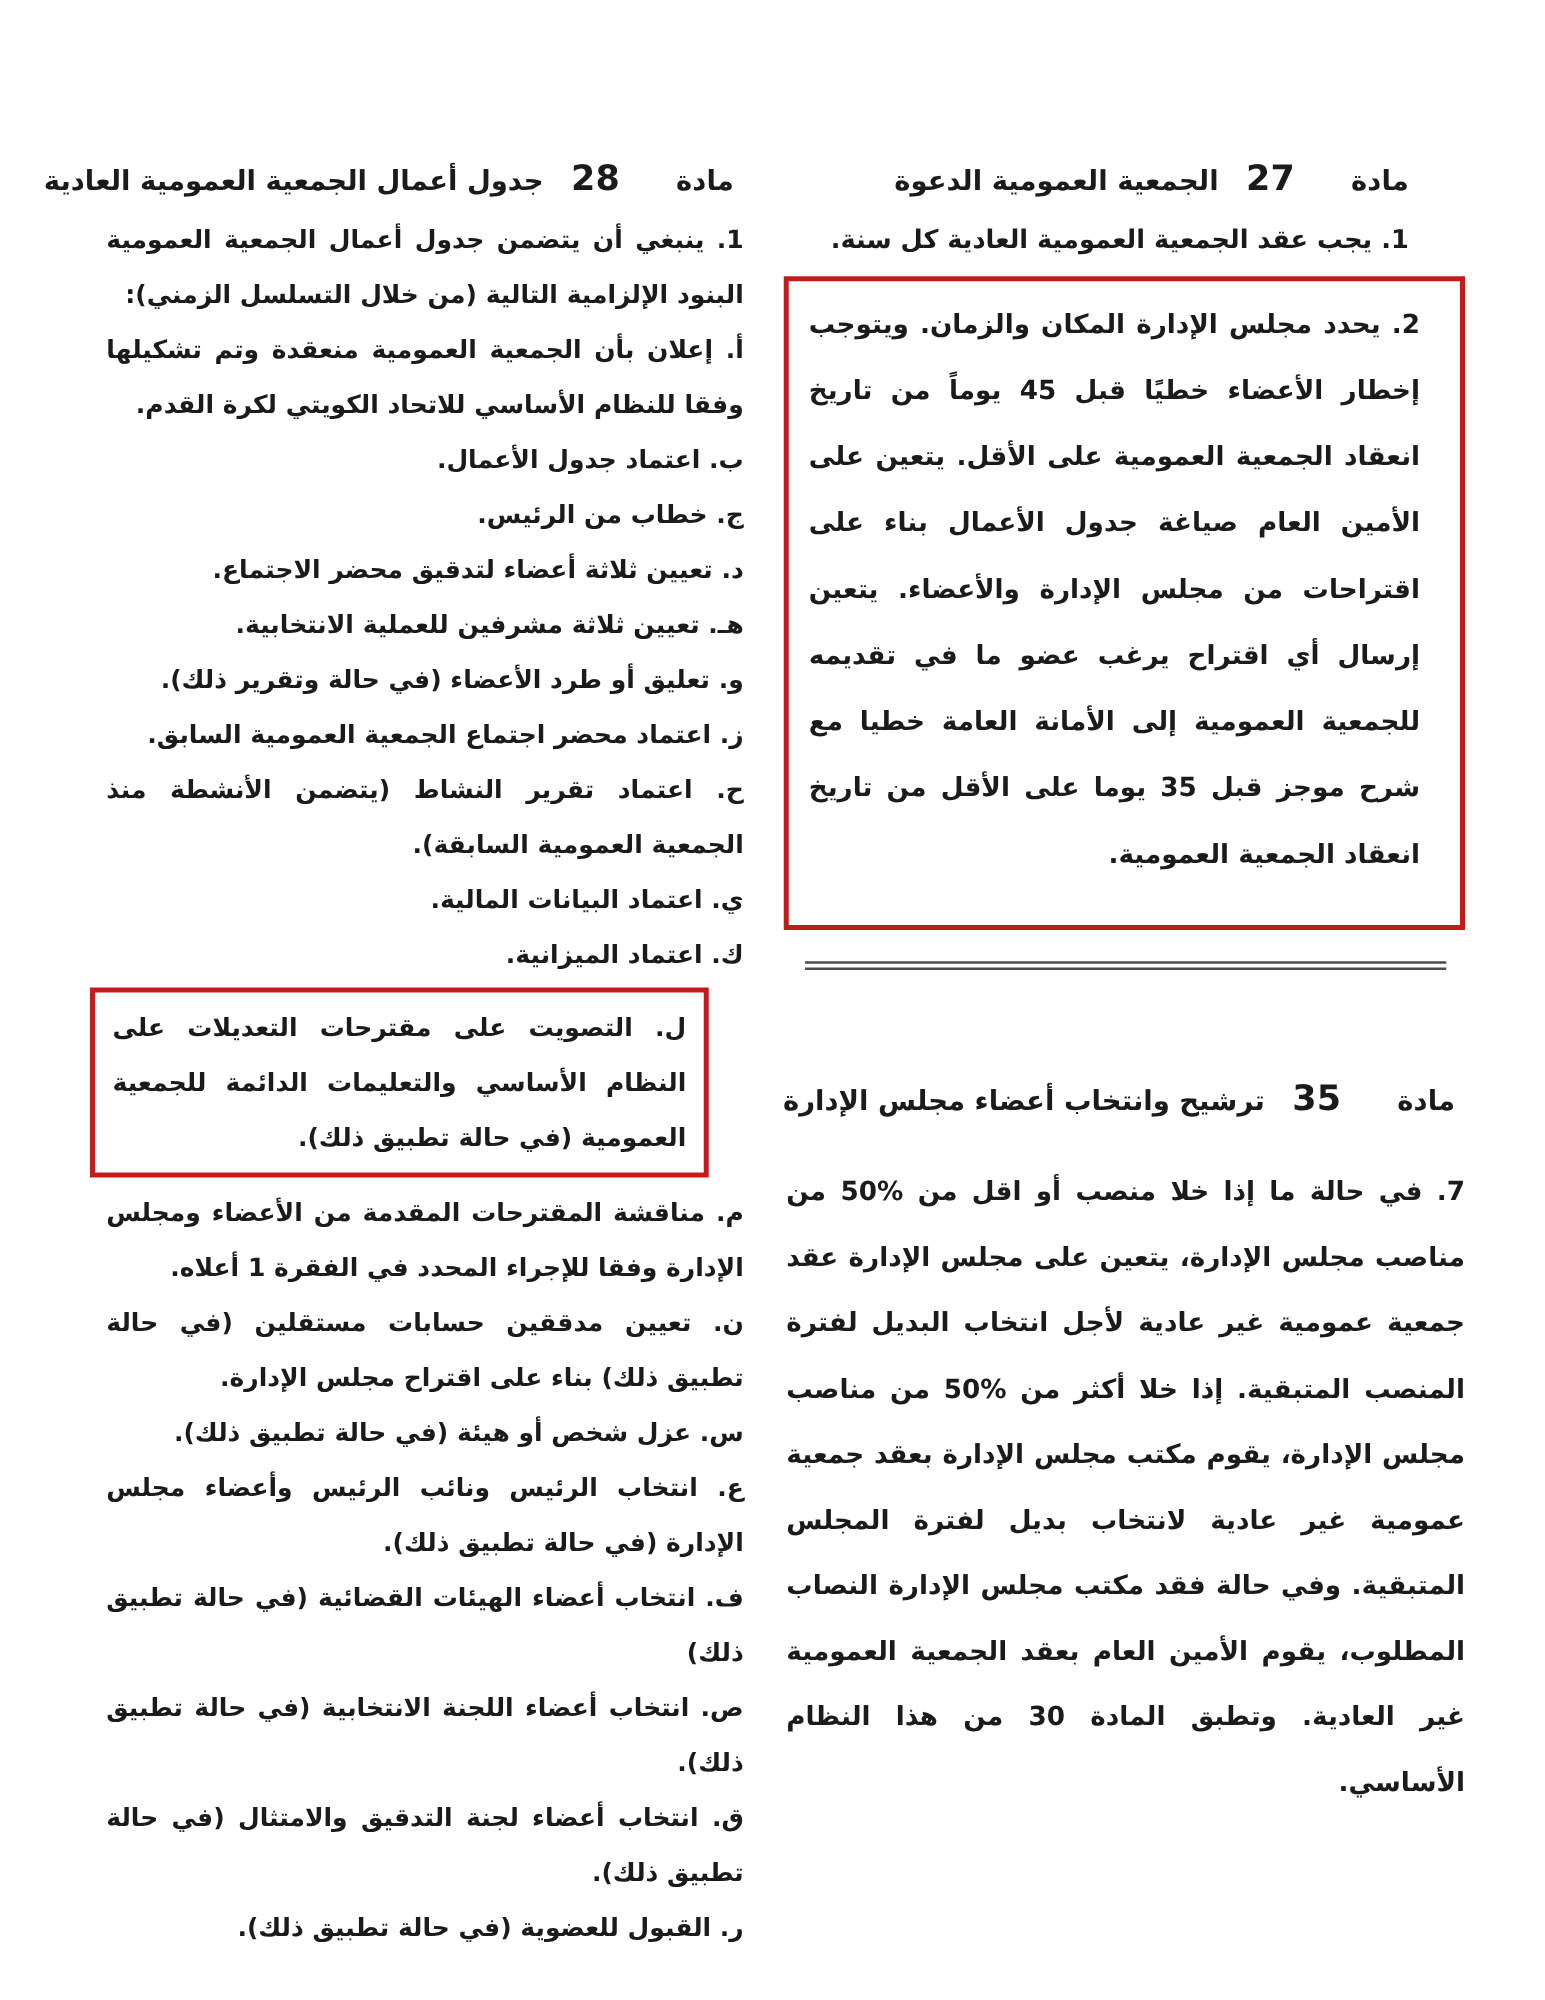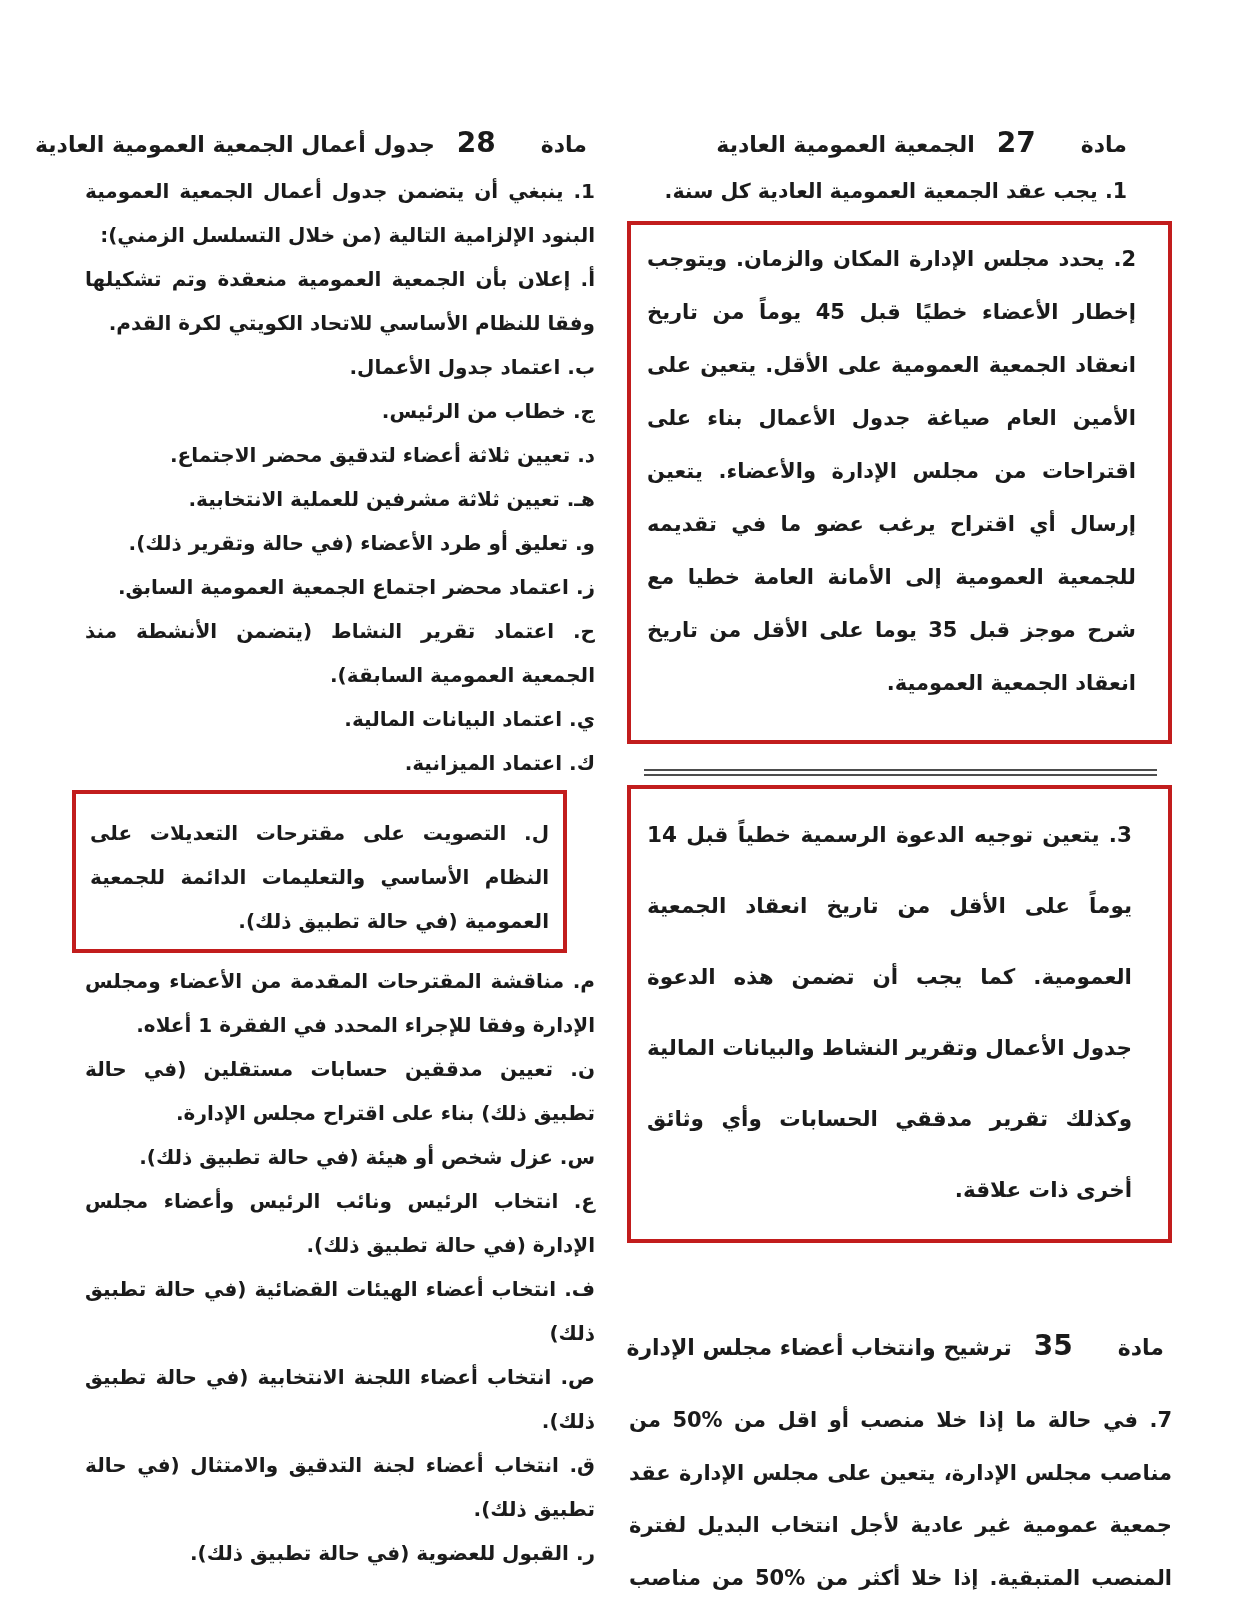--- a/index.html
+++ b/index.html
@@ -56,49 +56,46 @@
   }
   .box2{padding:10px 36px 14px 16px;}
   .box2 .body{line-height:71px;font-size:21.5px;}
   .clause7{margin-top:32px;margin-left:2px;line-height:52.5px;font-size:21px;}
   
   .lc{padding-right:25px;}
   .lc-heading{margin-right:8px;margin-bottom:10px;}
   .lc .body{line-height:44px;font-size:20px;}
   .box3{
     margin:5px 28px 6px -13px;
-    padding:17px 14px 6px 14px;
+    padding:6px 14px 6px 14px;
   }
   .box3 .body{line-height:44px;}
 </style>
 </head>
 <body>
 
 <div class="page">
   <div class="grid">
 
     <section class="col">
 
       <header class="article-heading rc-heading">
         <span class="art-label">مادة</span>
         <span class="art-num">27</span>
-        <span class="art-title">الجمعية العمومية العادية</span>
+        <span class="art-title">الجمعية العمومية الدعوة</span>
       </header>
 
       <p class="body clause1">1. يجب عقد الجمعية العمومية العادية كل سنة.</p>
 
       <div class="redbox box1">
         <p class="body">2. يحدد مجلس الإدارة المكان والزمان. ويتوجب إخطار الأعضاء خطيًا قبل 45 يوماً من تاريخ انعقاد الجمعية العمومية على الأقل. يتعين على الأمين العام صياغة جدول الأعمال بناء على اقتراحات من مجلس الإدارة والأعضاء. يتعين إرسال أي اقتراح يرغب عضو ما في تقديمه للجمعية العمومية إلى الأمانة العامة خطيا مع شرح موجز قبل 35 يوما على الأقل من تاريخ انعقاد الجمعية العمومية.</p>
       </div>
 
       <div class="double-rule"></div>
 
-      <div class="redbox box2">
-        <p class="body">3. يتعين توجيه الدعوة الرسمية خطياً قبل 14 يوماً على الأقل من تاريخ انعقاد الجمعية العمومية. كما يجب أن تضمن هذه الدعوة جدول الأعمال وتقرير النشاط والبيانات المالية وكذلك تقرير مدققي الحسابات وأي وثائق أخرى ذات علاقة.</p>
-      </div>
 
       <header class="article-heading rc-heading-35">
         <span class="art-label">مادة</span>
         <span class="art-num">35</span>
         <span class="art-title">ترشيح وانتخاب أعضاء مجلس الإدارة</span>
       </header>
 
       <p class="body clause7">7. في حالة ما إذا خلا منصب أو اقل من %50 من مناصب مجلس الإدارة، يتعين على مجلس الإدارة عقد جمعية عمومية غير عادية لأجل انتخاب البديل لفترة المنصب المتبقية. إذا خلا أكثر من %50 من مناصب مجلس الإدارة، يقوم مكتب مجلس الإدارة بعقد جمعية عمومية غير عادية لانتخاب بديل لفترة المجلس المتبقية. وفي حالة فقد مكتب مجلس الإدارة النصاب المطلوب، يقوم الأمين العام بعقد الجمعية العمومية غير العادية. وتطبق المادة 30 من هذا النظام الأساسي.</p>
 
     </section>

